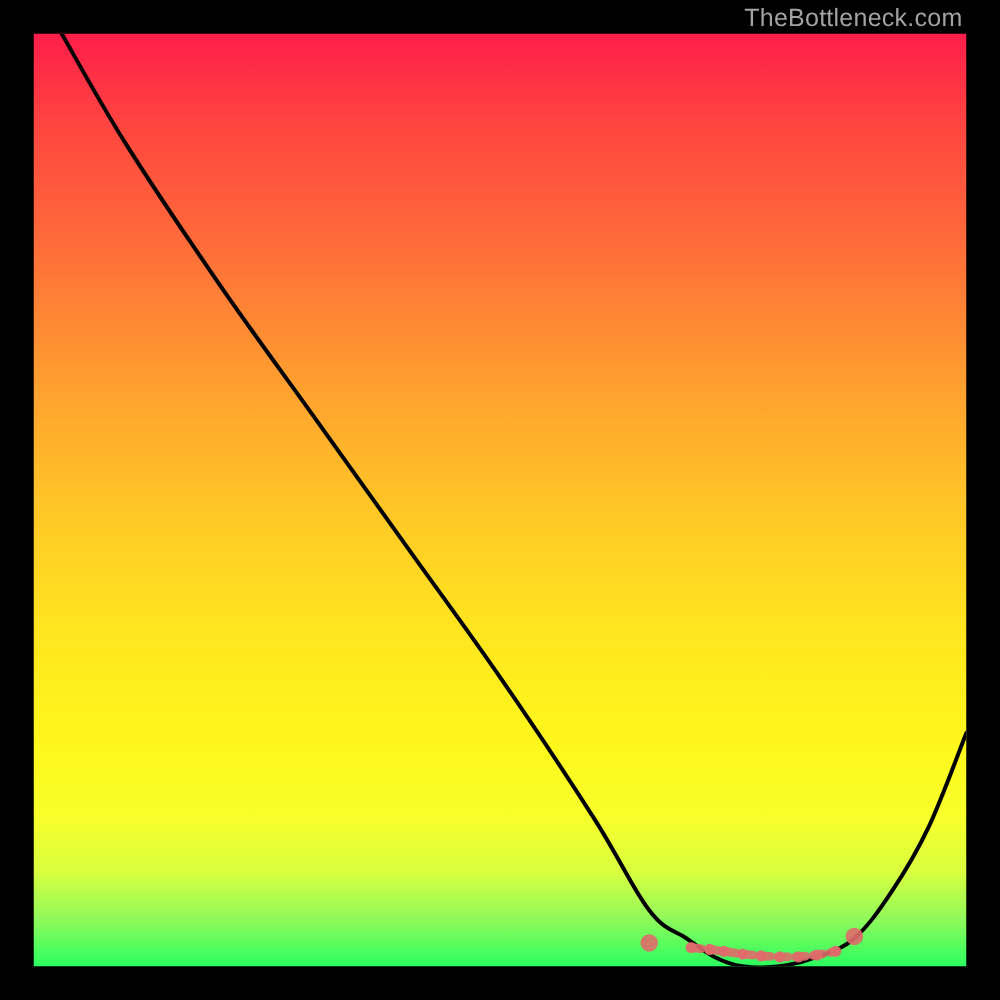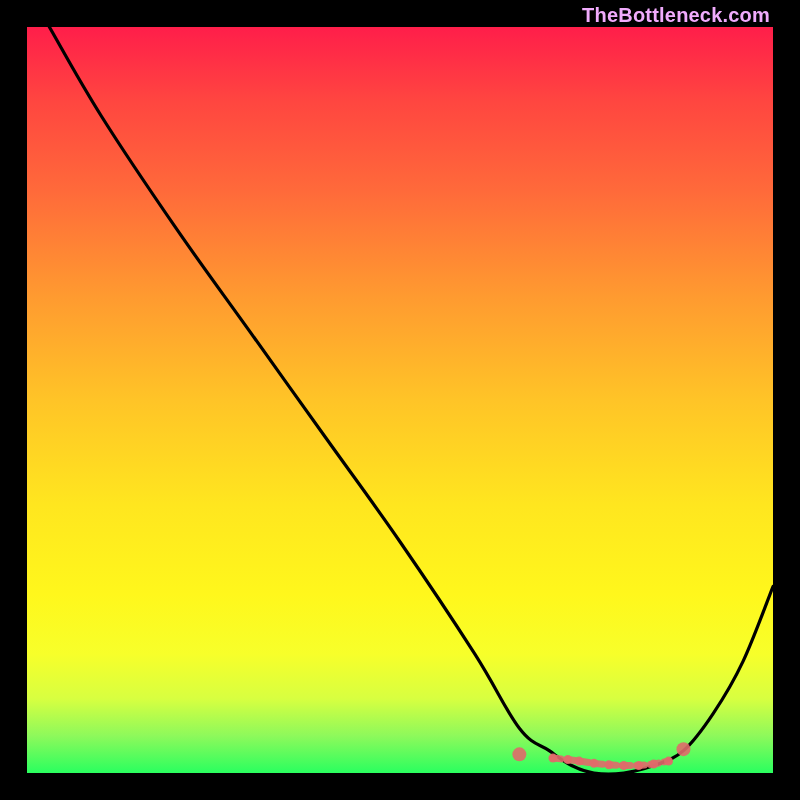--- a/index.html
+++ b/index.html
@@ -31,23 +31,23 @@
   }
   .curve-svg {
     position: absolute;
     left: 0; top: 0;
     width: 746px; height: 746px;
   }
   .attribution {
     position: absolute;
     top: 4px;
     right: 30px;
-    color: #f0abfc;
+    color: #a3a3a3;
     font-size: 20px;
-    font-weight: 700;
+    font-weight: 400;
     letter-spacing: 0.2px;
   }
 </style>
 </head>
 <body>
 
 <div class="frame">
   <div class="plot-area">
     <svg class="curve-svg" viewBox="0 0 746 746" preserveAspectRatio="none">
       <g id="curve-group">

